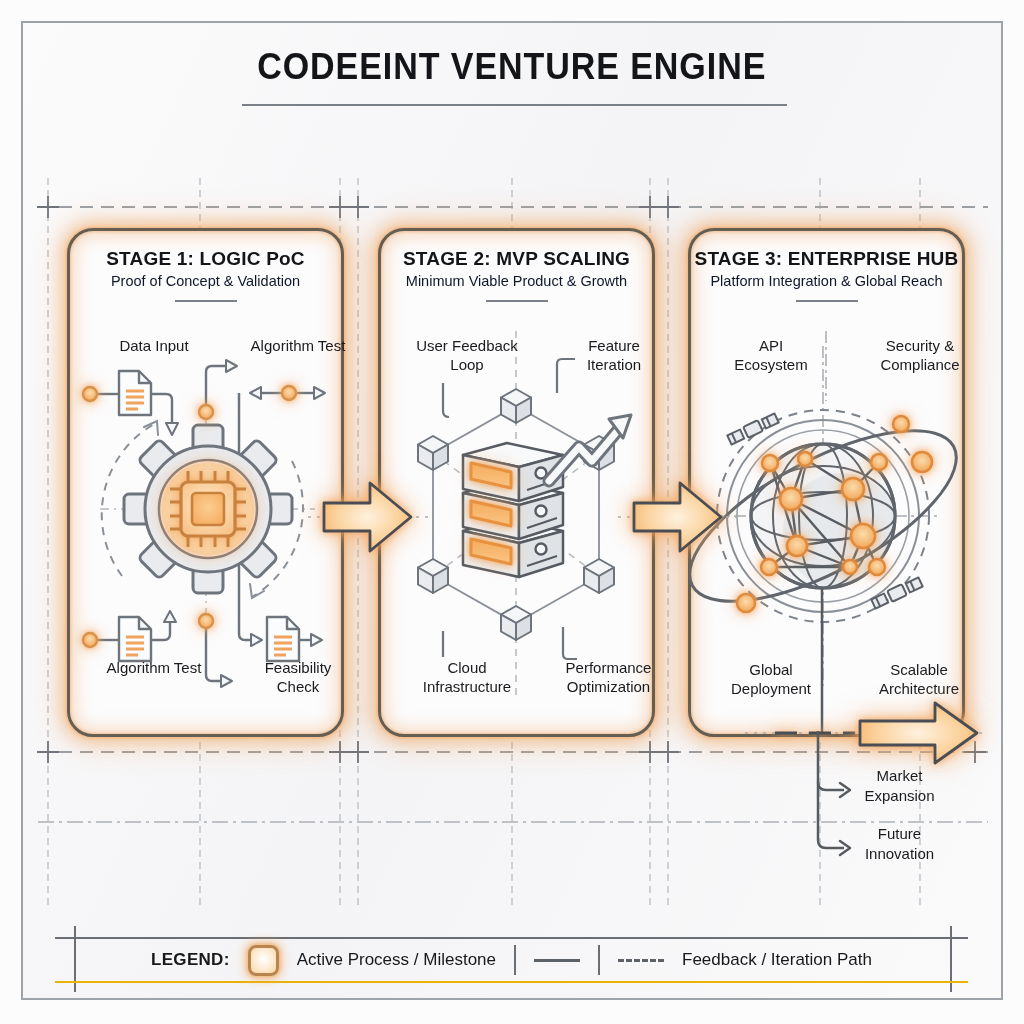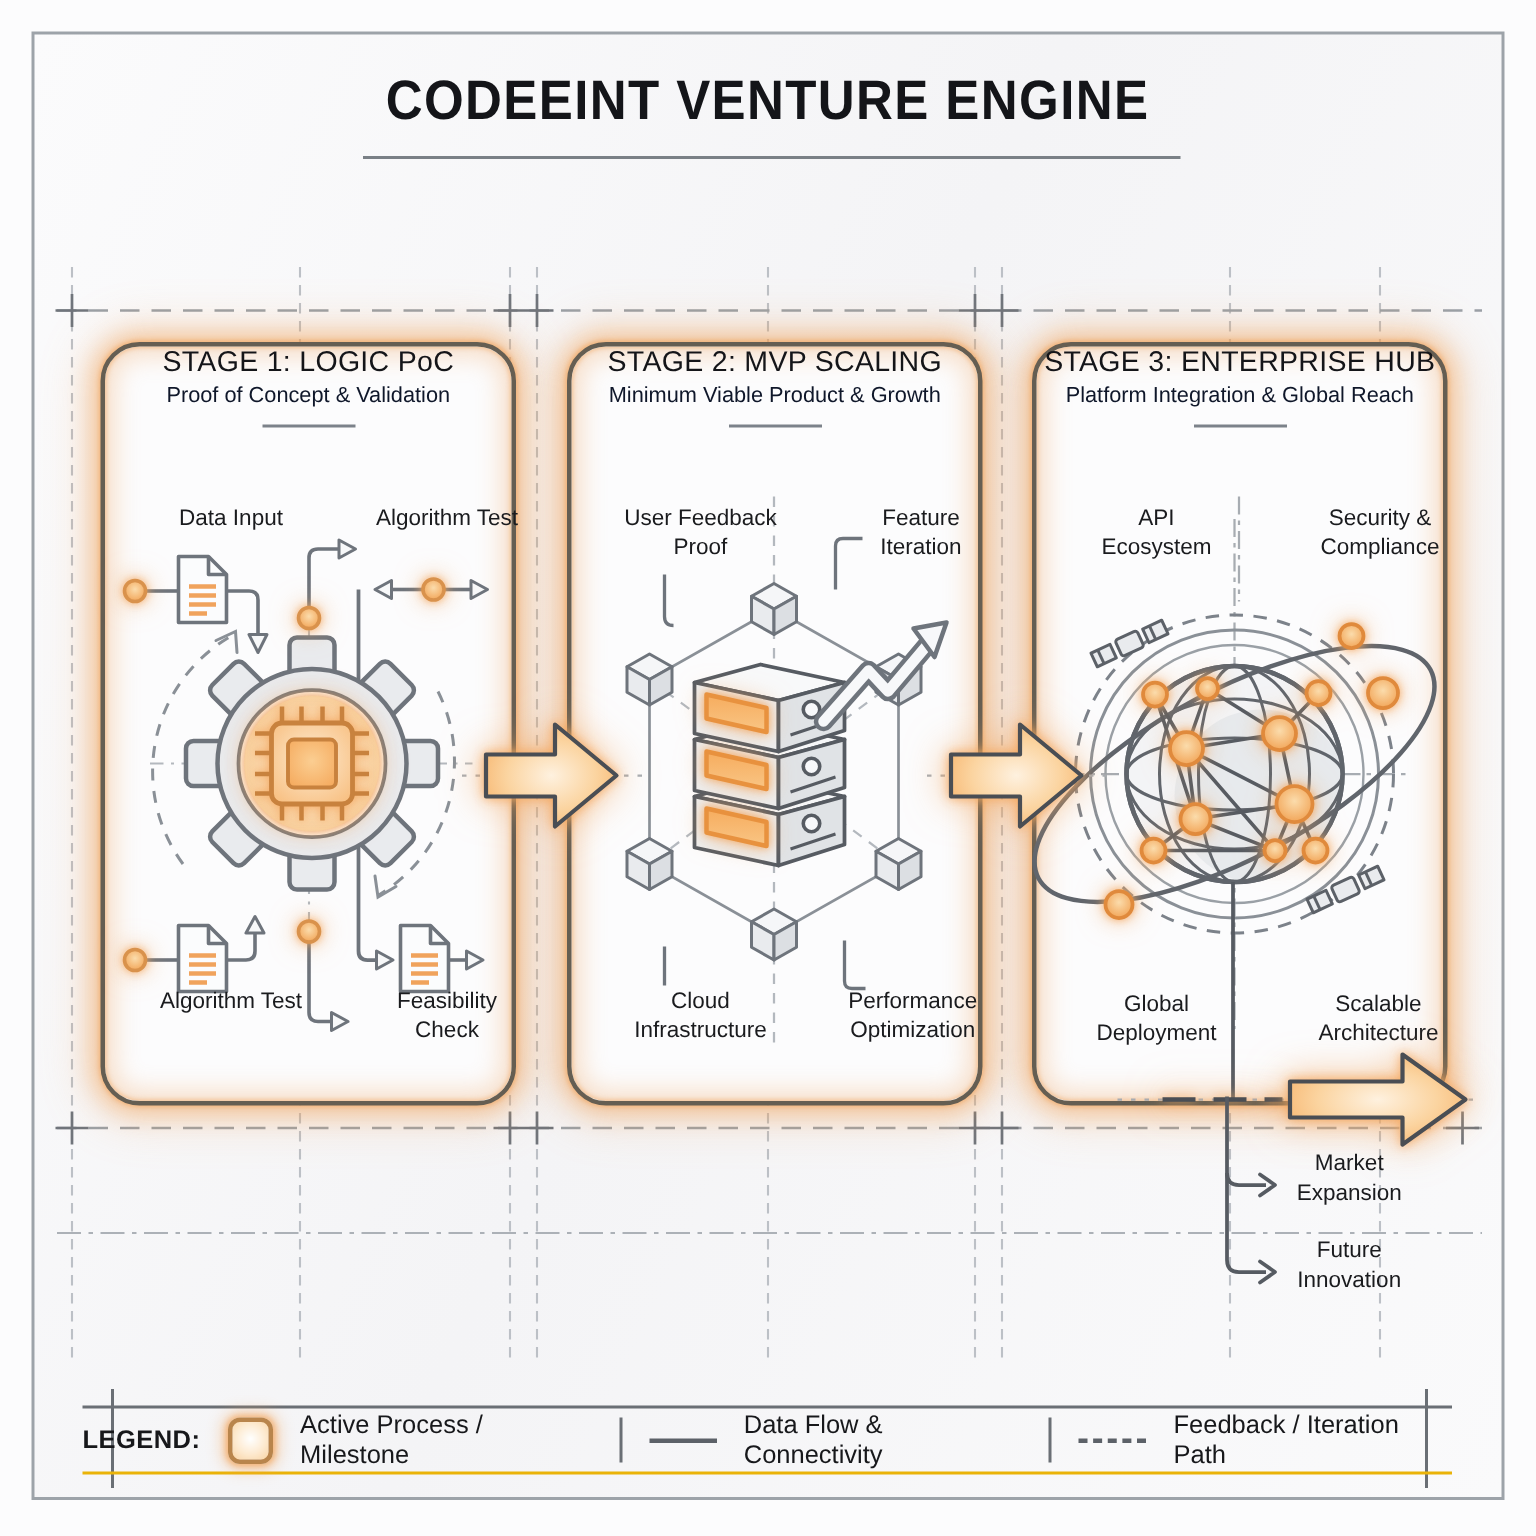--- a/index.html
+++ b/index.html
@@ -23,21 +23,21 @@
     position:absolute;top:104px;left:242px;width:545px;height:2px;background:#7A8086;
   }
   svg{position:absolute;overflow:visible;}
   .stage-box{
     position:absolute;top:228px;width:271px;height:503px;
     border:3px solid #655E52;border-radius:26px;background:#FCFCFD;
     box-shadow:0 0 3px 1px rgba(240,160,85,.55),0 0 14px 6px rgba(240,160,85,.45),
                0 0 30px 12px rgba(240,160,85,.22),
                inset 0 0 3px 1px rgba(240,160,85,.5),inset 0 0 16px 7px rgba(240,160,85,.30);
   }
-  .stage-title{text-align:center;font-weight:normal;font-size:19px;letter-spacing:.2px;color:#141519;}
+  .stage-title{margin-top:17px;text-align:center;font-weight:bold;font-size:19px;letter-spacing:.2px;color:#141519;}
   .stage-sub{text-align:center;font-size:14.5px;margin-top:3px;color:#0f172a;}
   .stage-divider{width:62px;height:2px;background:#7C828A;margin:11px auto 0;}
   .lbl{position:absolute;font-size:15px;line-height:1.26;text-align:center;color:#1A1B1E;margin-left:20px;}
   .gl-o{filter:drop-shadow(0 0 3px rgba(243,166,94,.9)) drop-shadow(0 0 8px rgba(243,166,94,.55));}
   .gl-strong{filter:drop-shadow(0 0 4px rgba(243,166,94,.95)) drop-shadow(0 0 13px rgba(243,166,94,.65));}
   .legend{
     position:absolute;left:55px;top:937px;width:913px;height:42px;
     border-top:2px solid #6A6F75;border-bottom:2px solid #eab308;
     display:flex;align-items:center;justify-content:center;gap:18px;font-size:17px;
   }
@@ -317,21 +317,21 @@
         <line x1="64" y1="47" x2="94" y2="37" stroke="#565B62" stroke-width="2"></line>
       </g>
     </g>
 
     <g>
       <path d="M168,250 L198,216 L211,230 L238,198" fill="none" stroke="#6E747C" stroke-width="13" stroke-linejoin="round" stroke-linecap="round"></path>
       <path d="M168,250 L198,216 L211,230 L238,198" fill="none" stroke="#F7F8FA" stroke-width="7" stroke-linejoin="round" stroke-linecap="round"></path>
       <polygon points="250,184 228,188 242,207" fill="#F7F8FA" stroke="#6E747C" stroke-width="3" stroke-linejoin="round"></polygon>
     </g>
   </svg>
-  <div class="lbl" style="left:10px;top:106px;width:112px">User Feedback Proof</div>
+  <div class="lbl" style="left:10px;top:106px;width:112px">User Feedback Loop</div>
   <div class="lbl" style="left:163px;top:106px;width:100px">Feature Iteration</div>
   <div class="lbl" style="left:10px;top:428px;width:112px">Cloud Infrastructure</div>
   <div class="lbl" style="left:150px;top:428px;width:115px">Performance Optimization</div>
 </div>
 
 <div class="stage-box" style="left:688px">
   <div class="stage-title">STAGE 3: ENTERPRISE HUB</div>
   <div class="stage-sub">Platform Integration &amp; Global Reach</div>
   <div class="stage-divider"></div>
   <svg width="271" height="503" style="left:0;top:0">
@@ -421,17 +421,16 @@
 <div class="out-lbl" style="top:824px">Future Innovation</div>
 
 <div class="legend-tick" style="left:74px"></div>
 <div class="legend-tick" style="left:950px"></div>
 <div class="legend">
   <span class="legend-title">LEGEND:</span>
   <span class="sw-box"></span>
   <span>Active Process / Milestone</span>
   <span class="legend-sep"></span>
   <span class="sw-solid"></span>
-  <span>Data Flow &amp; Connectivity</span>
   <span class="legend-sep"></span>
   <span class="sw-dash"></span>
   <span>Feedback / Iteration Path</span>
 </div>
 
 </body></html>

